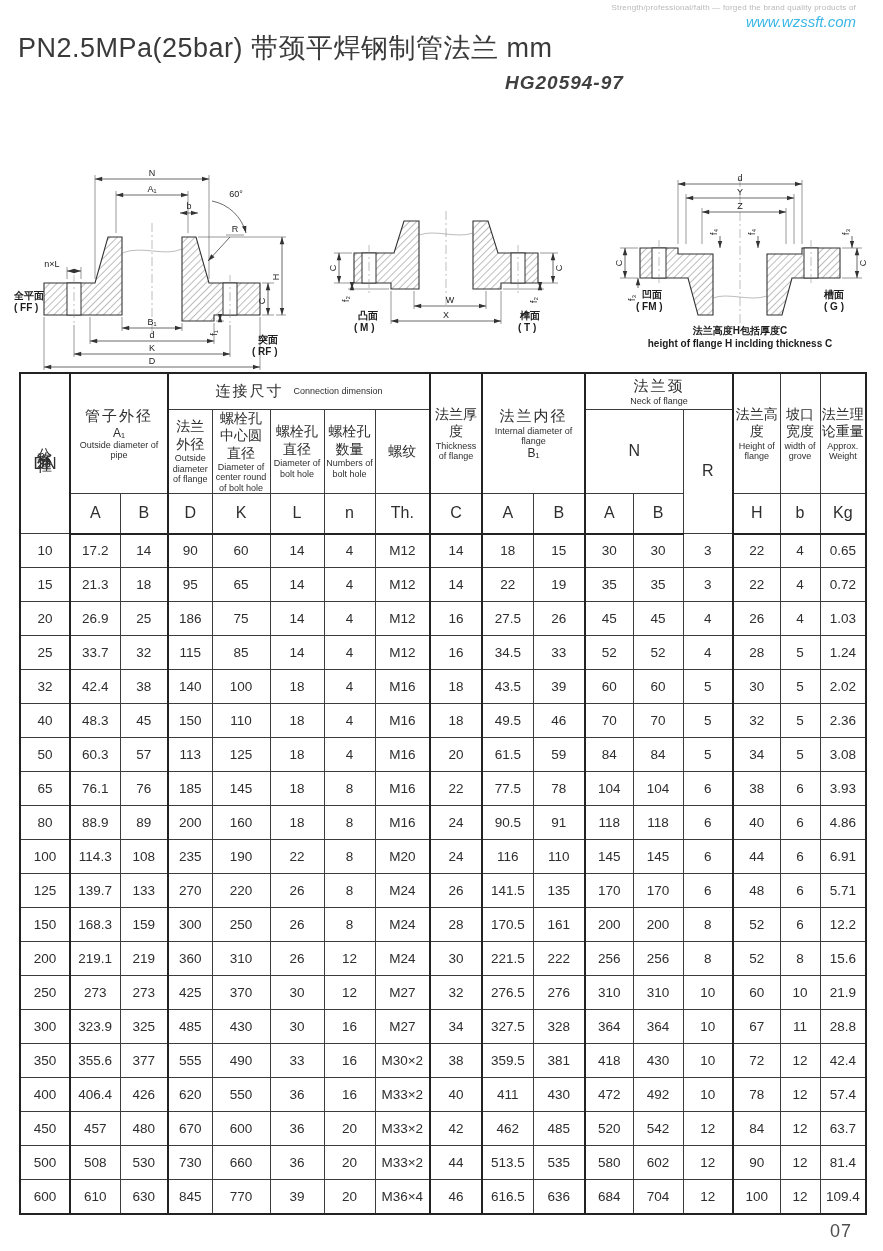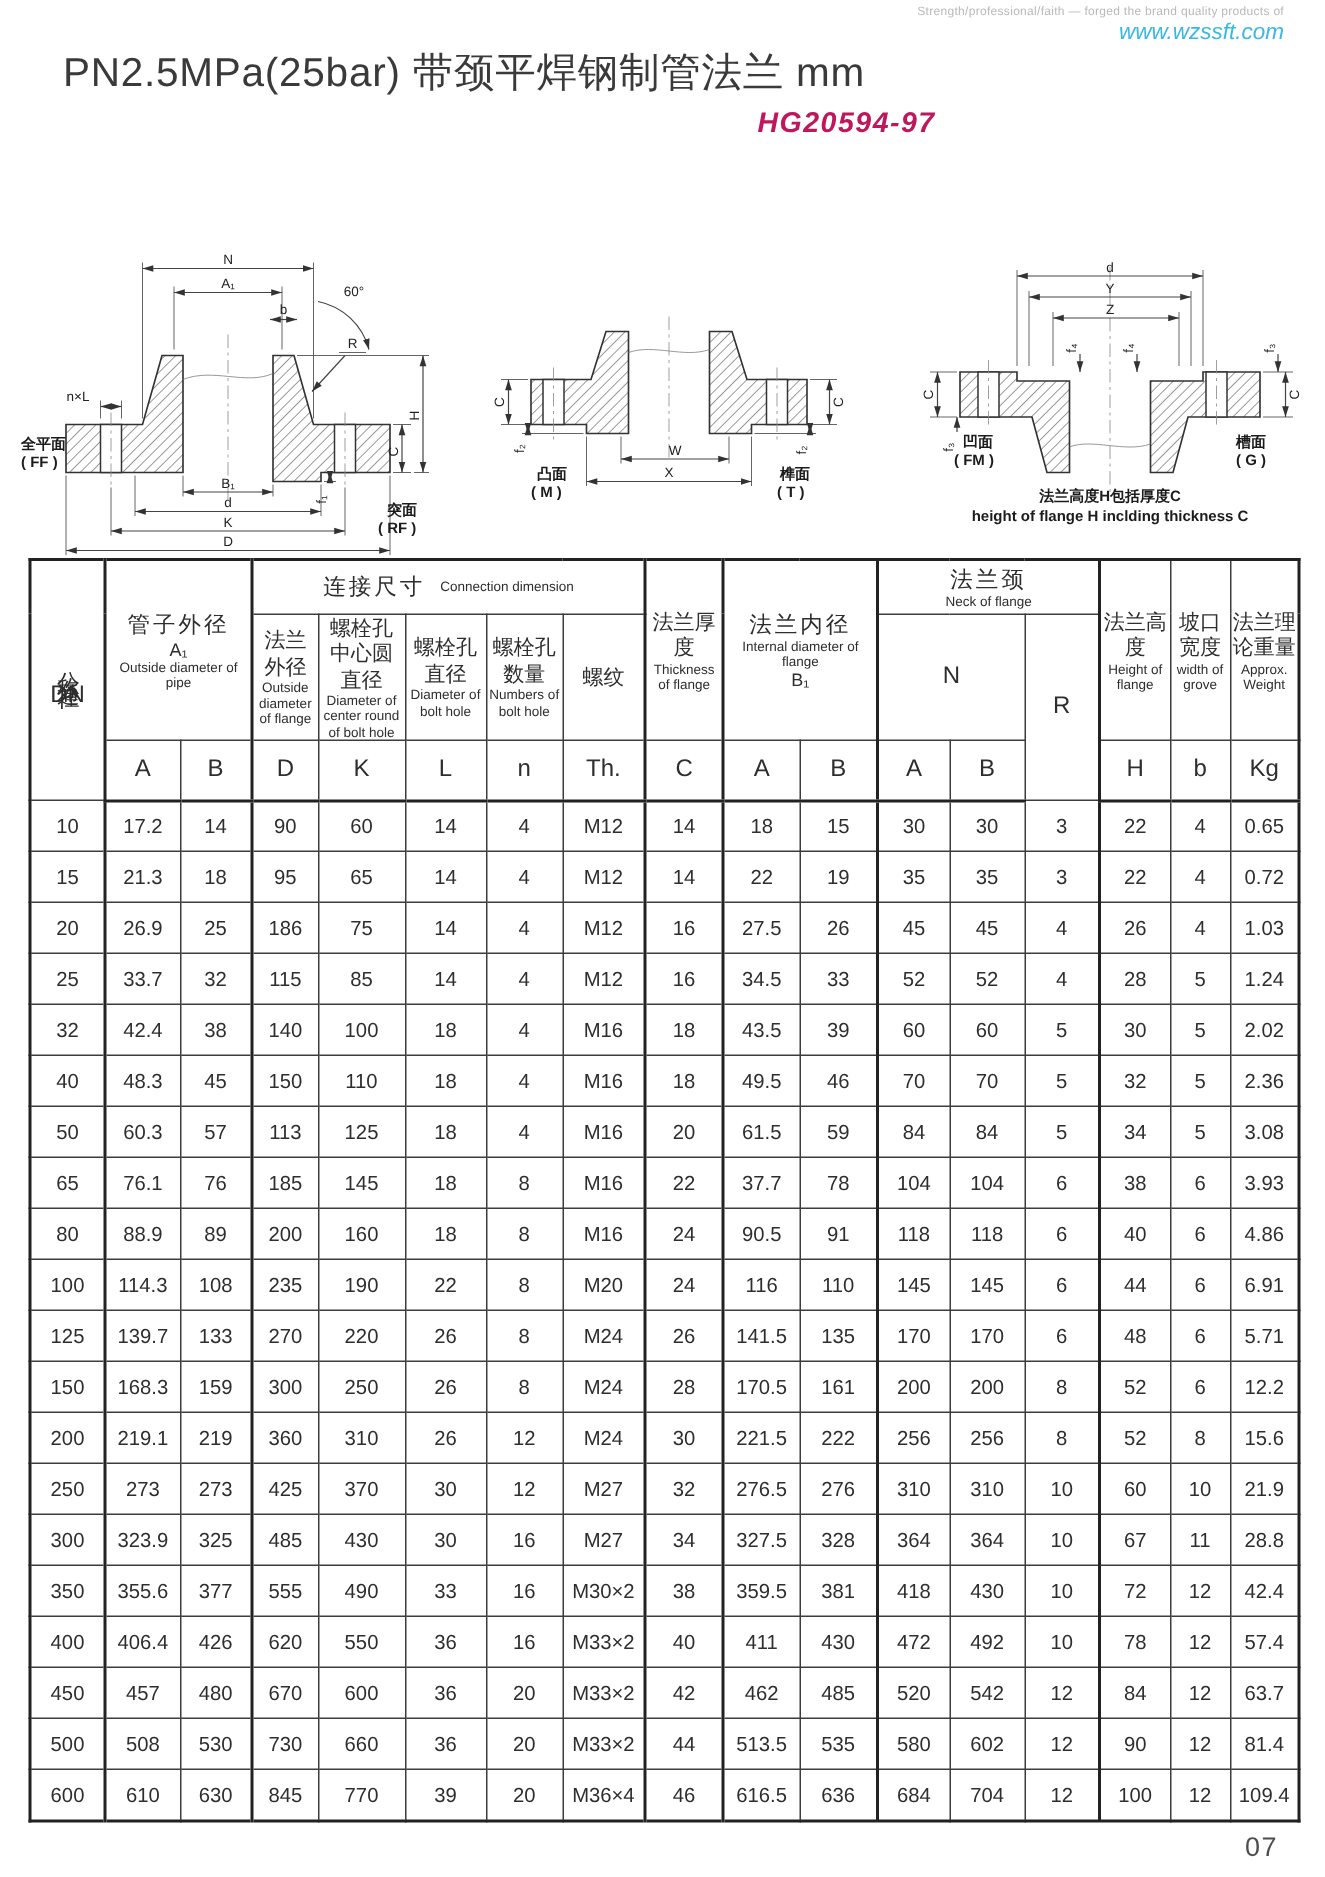--- a/index.html
+++ b/index.html
@@ -2,23 +2,23 @@
 <html><head>
 <meta charset="utf-8">
 <style>
   * { margin:0; padding:0; box-sizing:border-box; }
   html,body { background:#fff; }
   body { font-family:"Liberation Sans","DejaVu Sans",sans-serif; color:#2e2e2e; }
   .page { position:relative; width:874px; height:1251px; background:#fff; overflow:hidden; }
 
   .tagline { position:absolute; top:3px; right:18px; font-size:8px; color:#b9b9b9; letter-spacing:.2px; }
   .website { position:absolute; top:13px; right:18px; font-size:15px; font-style:italic; color:#3ab7e6; }
-  .title   { position:absolute; top:30px; left:18px; font-size:27px; color:#3a3a3a; letter-spacing:.5px; white-space:nowrap;margin-left:24px; }
+  .title   { position:absolute; top:30px; left:18px; font-size:27px; color:#3a3a3a; letter-spacing:.5px; white-space:nowrap; }
   .subtitle{ position:absolute; top:74px; left:18px; font-size:19px; color:#555; }
-  .standard{ position:absolute; top:72px; left:505px; font-size:19px; font-weight:bold; font-style:italic; color:#be185d; letter-spacing:1px; }
+  .standard{ position:absolute; top:72px; left:505px; font-size:19px; font-weight:bold; font-style:italic; color:#404040; letter-spacing:1px; }
 
   .diagram { position:absolute; }
   .dia-left   { left:12px;  top:165px; }
   .dia-middle { left:296px; top:193px; }
   .dia-right  { left:590px; top:170px; }
 
   svg .lbl  { font-family:"Liberation Sans",sans-serif; font-size:9px; fill:#222; }
   svg .lblb { font-family:"Liberation Sans",sans-serif; font-size:10px; font-weight:bold; fill:#1c1c1c; }
   svg .cap  { font-family:"Liberation Sans",sans-serif; font-size:10px; font-weight:bold; fill:#1c1c1c; }
   svg .sec  { fill:url(#hatch); stroke:#333; stroke-width:1.1; }
@@ -486,21 +486,21 @@
         <tr>
           <td>65</td>
           <td class="tl">76.1</td>
           <td>76</td>
           <td class="tl">185</td>
           <td>145</td>
           <td>18</td>
           <td>8</td>
           <td>M16</td>
           <td class="tl">22</td>
-          <td class="tl">37.7</td>
+          <td class="tl">77.5</td>
           <td>78</td>
           <td class="tl">104</td>
           <td>104</td>
           <td>6</td>
           <td class="tl">38</td>
           <td>6</td>
           <td>3.93</td>
         </tr>
         <tr>
           <td>80</td>

